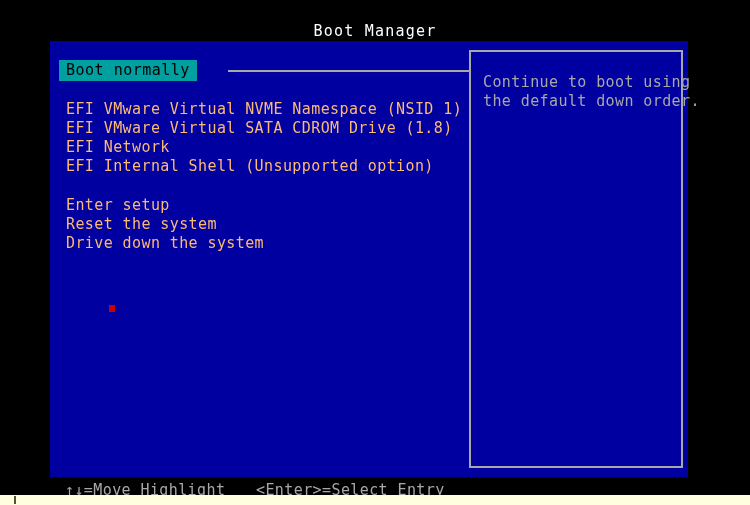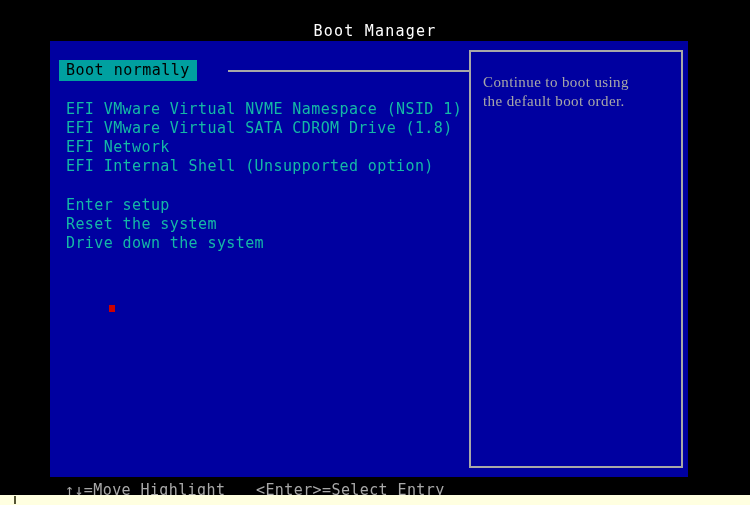--- a/index.html
+++ b/index.html
@@ -66,21 +66,21 @@
     top: 29px;
     width: 292px;
     height: 2px;
     background: #a8a8a8;
   }
 
   
   .menu-line {
     position: absolute;
     left: 16px;
-    color: #14b8a6;
+    color: #fdba74;
     font-size: 15px;
     line-height: 19px;
     letter-spacing: 0.4px;
     white-space: pre;
   }
 
   
   #cursor-dot {
     position: absolute;
     left: 59px;
@@ -93,21 +93,20 @@
   
   #help-box {
     position: absolute;
     left: 419px;
     top: 9px;
     width: 214px;
     height: 418px;
     border: 2px solid #a8a8a8;
     background: #0000a0;
     box-sizing: border-box;
-    font-family: Liberation Serif, serif;
   }
   .help-line {
     position: absolute;
     left: 12px;
     color: #a8a8a8;
     font-size: 15px;
     line-height: 19px;
     letter-spacing: 0.4px;
     white-space: pre;
   }
@@ -171,21 +170,21 @@
     <div class="menu-line" style="top:97px">EFI Network</div>
 
     <div class="menu-line" style="top:174px">Reset the system</div>
     <div class="menu-line" style="top:155px">Enter setup</div>
     <div class="menu-line" style="top:193px">Drive down the system</div>
 
     <div id="cursor-dot"></div>
 
     <div id="help-box">
       <div class="help-line" style="top:21px">Continue to boot using</div>
-      <div class="help-line" style="top:40px">the default boot order.</div>
+      <div class="help-line" style="top:40px">the default down order.</div>
     </div>
 
   </div>
 
   <div id="hint-bar">
     <div class="hint-item" id="hint-select">&lt;Enter&gt;=Select Entry</div>
     <div class="hint-item" id="hint-move">↑↓=Move Highlight</div>
   </div>
 
   <div id="console-strip">

